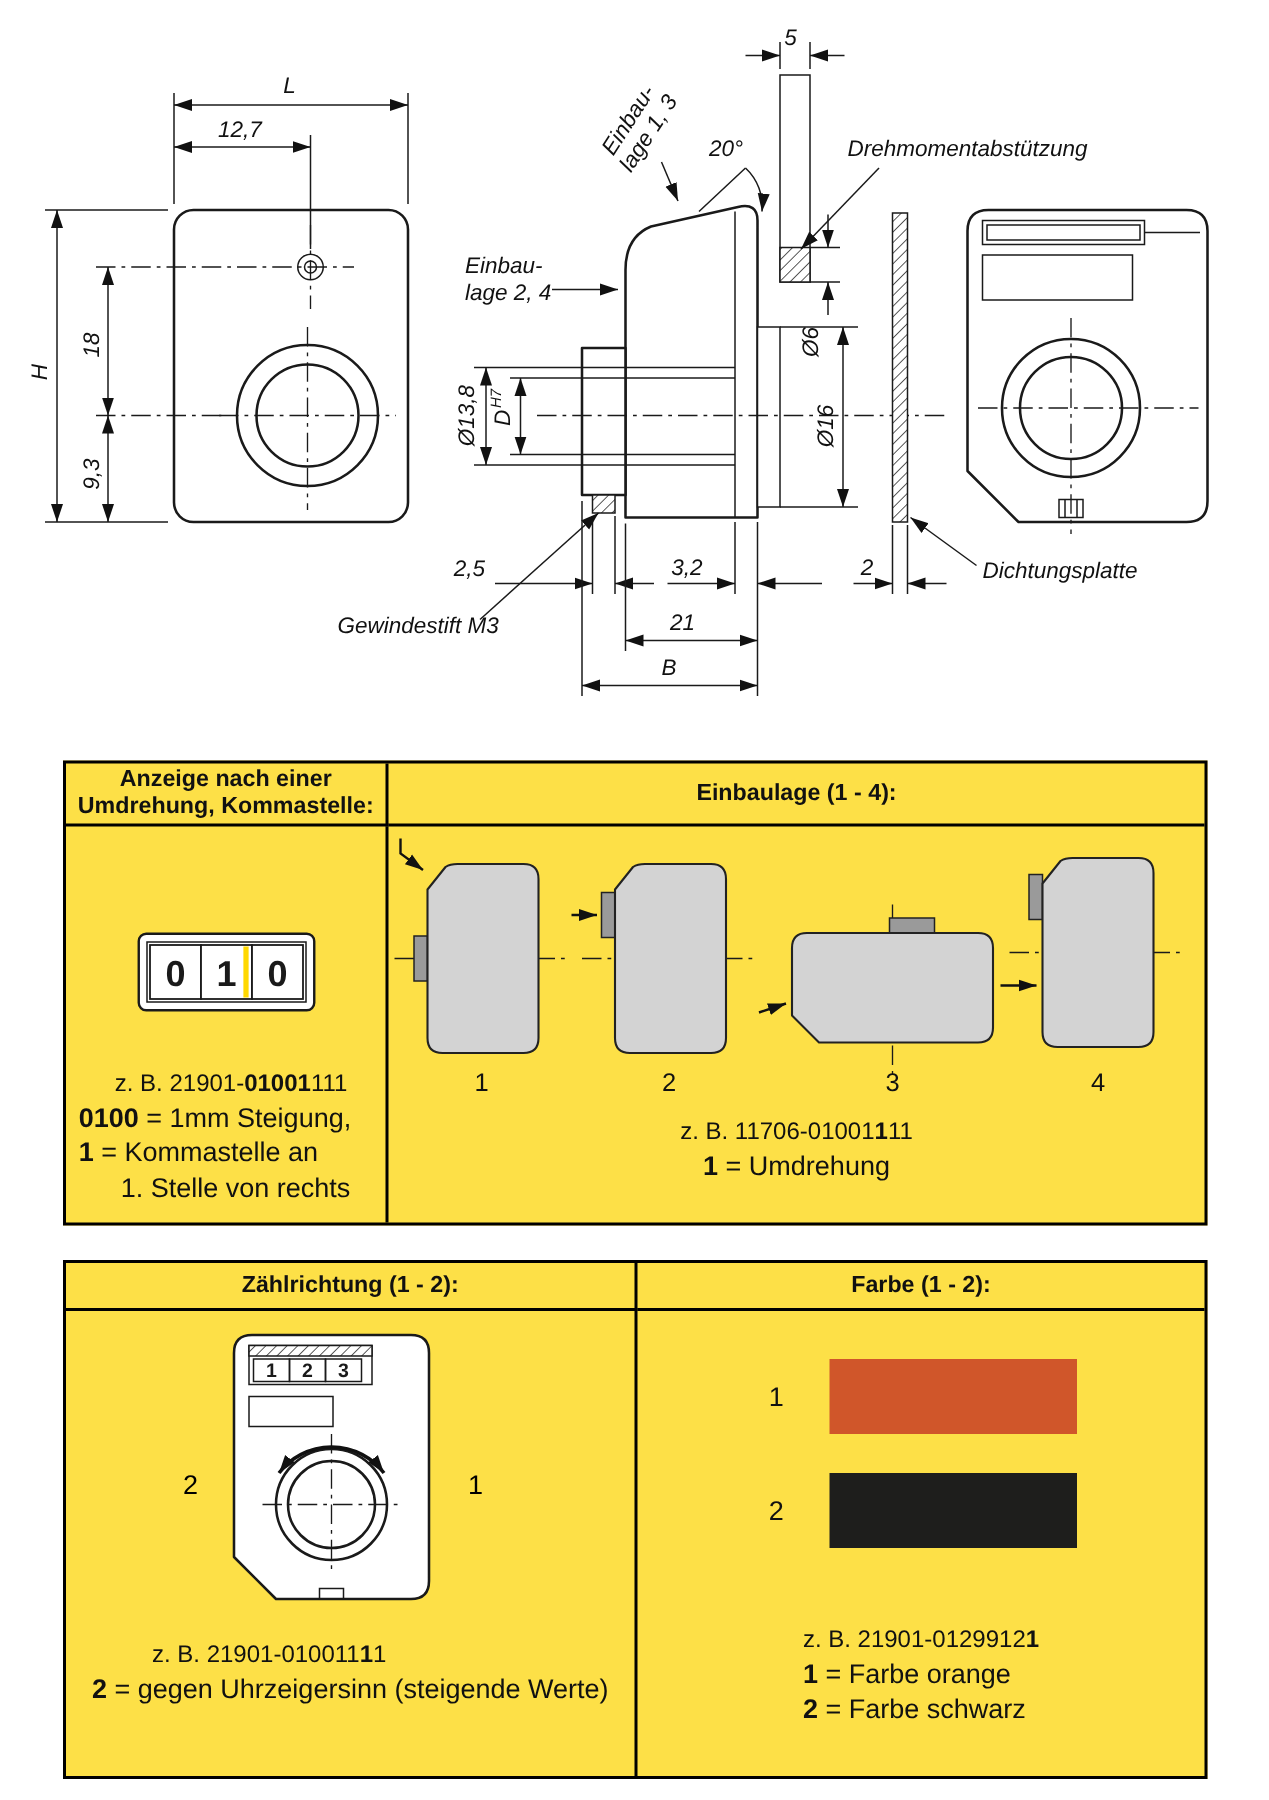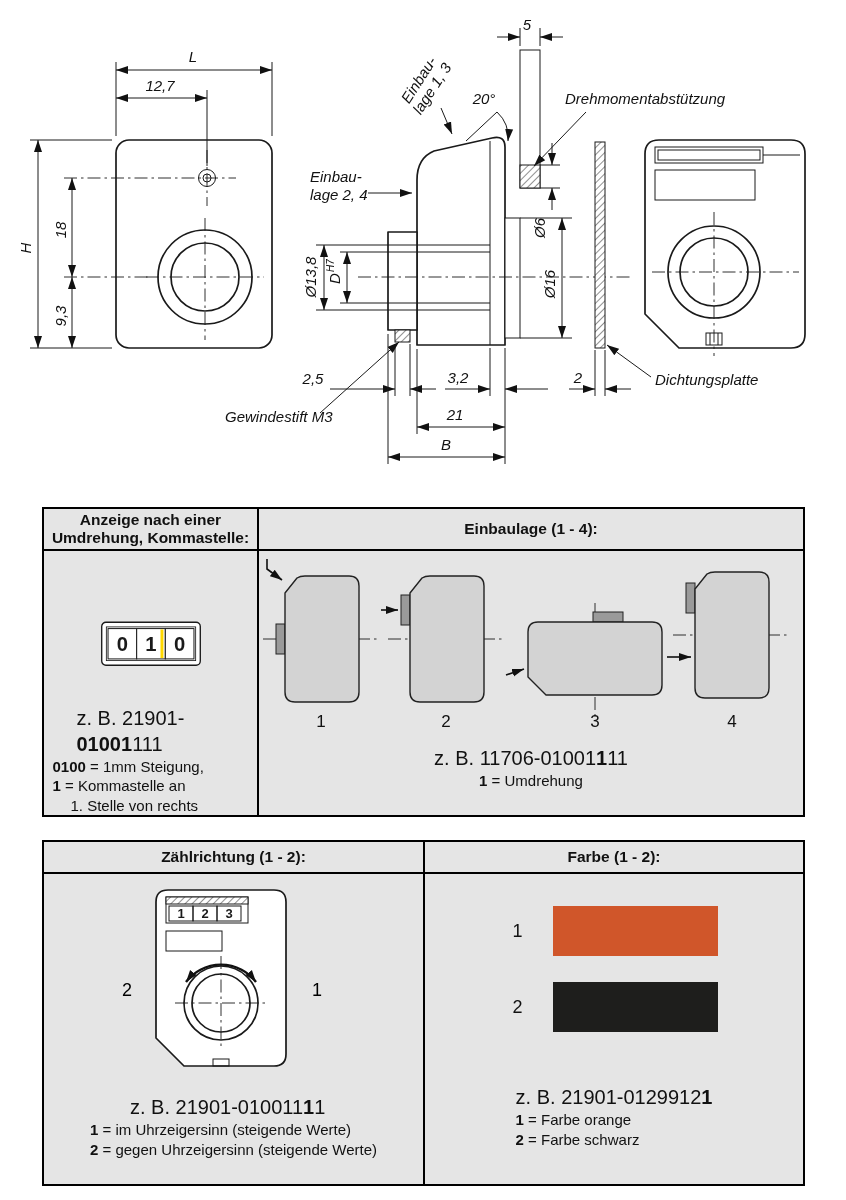--- a/index.html
+++ b/index.html
@@ -20,36 +20,36 @@
 
   
   .shape{fill:#d3d3d3;stroke:#222;stroke-width:1.4;stroke-linejoin:round}
   .tab  {fill:#9a9a9a;stroke:#222;stroke-width:1}
   .aline{fill:none;stroke:#111;stroke-width:1.6}
   .pos  {font:17px "Liberation Sans",sans-serif;fill:#111;text-anchor:middle}
   .dig  {font:bold 24px "Liberation Sans",sans-serif;fill:#1a1a1a;text-anchor:middle}
   .dig2 {font:bold 13px "Liberation Sans",sans-serif;fill:#1a1a1a;text-anchor:middle}
 
   
-  .tbl{position:absolute;border:2px solid #000;background:#e5e5e5;display:grid}
+  .tbl{position:absolute;border:2px solid #000;background:#fde047;display:grid}
   #t1 {left:42px;top:507px;width:763px;height:310px;
        grid-template-columns:215px 1fr;grid-template-rows:42px 1fr}
   #t2 {left:42px;top:840px;width:763px;height:346px;
        grid-template-columns:381px 1fr;grid-template-rows:32px 1fr}
   .hdr{border-bottom:2px solid #000;display:flex;flex-direction:column;
        align-items:center;justify-content:center;font-weight:bold;
        font-size:15.5px;line-height:1.18;text-align:center}
   .rb {border-right:2px solid #000}
   .cbody{display:flex;flex-direction:column;align-items:center;overflow:hidden}
-  .codeline{font-size:20px;line-height:1.3;color:#111}
-  .legend  {font-size:15px;line-height:1.3;color:#111}
+  .codeline{font-size:16px;line-height:1.3;color:#111}
+  .legend  {font-size:18px;line-height:1.3;color:#111}
 
   .lblock{width:196px;text-align:left;margin-top:38px}
   .lblock .first{margin-left:24px}
-  .lblock .ind  {margin-left:18px}
+  .lblock .ind  {margin-left:28px}
 
   .swrow{display:flex;align-items:center;gap:28px}
   .swnum{font-size:18px;width:14px;text-align:center}
   .swatch{width:165px;height:50px}
 </style>
 </head>
 <body>
 
 <svg width="846" height="500" viewBox="0 0 846 500" style="position:absolute;left:0;top:0">
   <defs>
@@ -312,21 +312,20 @@
       <circle cx="132" cy="117" r="29" class="out"></circle>
       <line x1="132" y1="70" x2="132" y2="164" class="cl"></line>
       <line x1="86" y1="117" x2="178" y2="117" class="cl"></line>
       <rect x="124" y="173" width="16" height="7" class="thin"></rect>
       <path d="M 97,96 A 44,44 0 0 1 167,96" fill="none" stroke="#111" stroke-width="2.4" marker-start="url(#ar)" marker-end="url(#ar)"></path>
       <text x="38" y="110" style="font:18px 'Liberation Sans',sans-serif" class="mid">2</text>
       <text x="228" y="110" style="font:18px 'Liberation Sans',sans-serif" class="mid">1</text>
     </svg>
     <div style="margin-top:12px;text-align:left">
       <div class="codeline" style="margin-left:40px"><span>z. B. 21901-010011</span><b>1</b><span>1</span></div>
-      <div class="legend"><b>1</b><span> = im Uhrzeigersinn (steigende Werte)</span></div>
       <div class="legend"><b>2</b><span> = gegen Uhrzeigersinn (steigende Werte)</span></div>
     </div>
   </div>
 
   <div class="cbody">
     <div class="swrow" style="margin-top:32px">
       <span class="swnum">1</span>
       <div class="swatch" style="background-color: rgb(208, 86, 42);"></div>
     </div>
     <div class="swrow" style="margin-top:26px">

